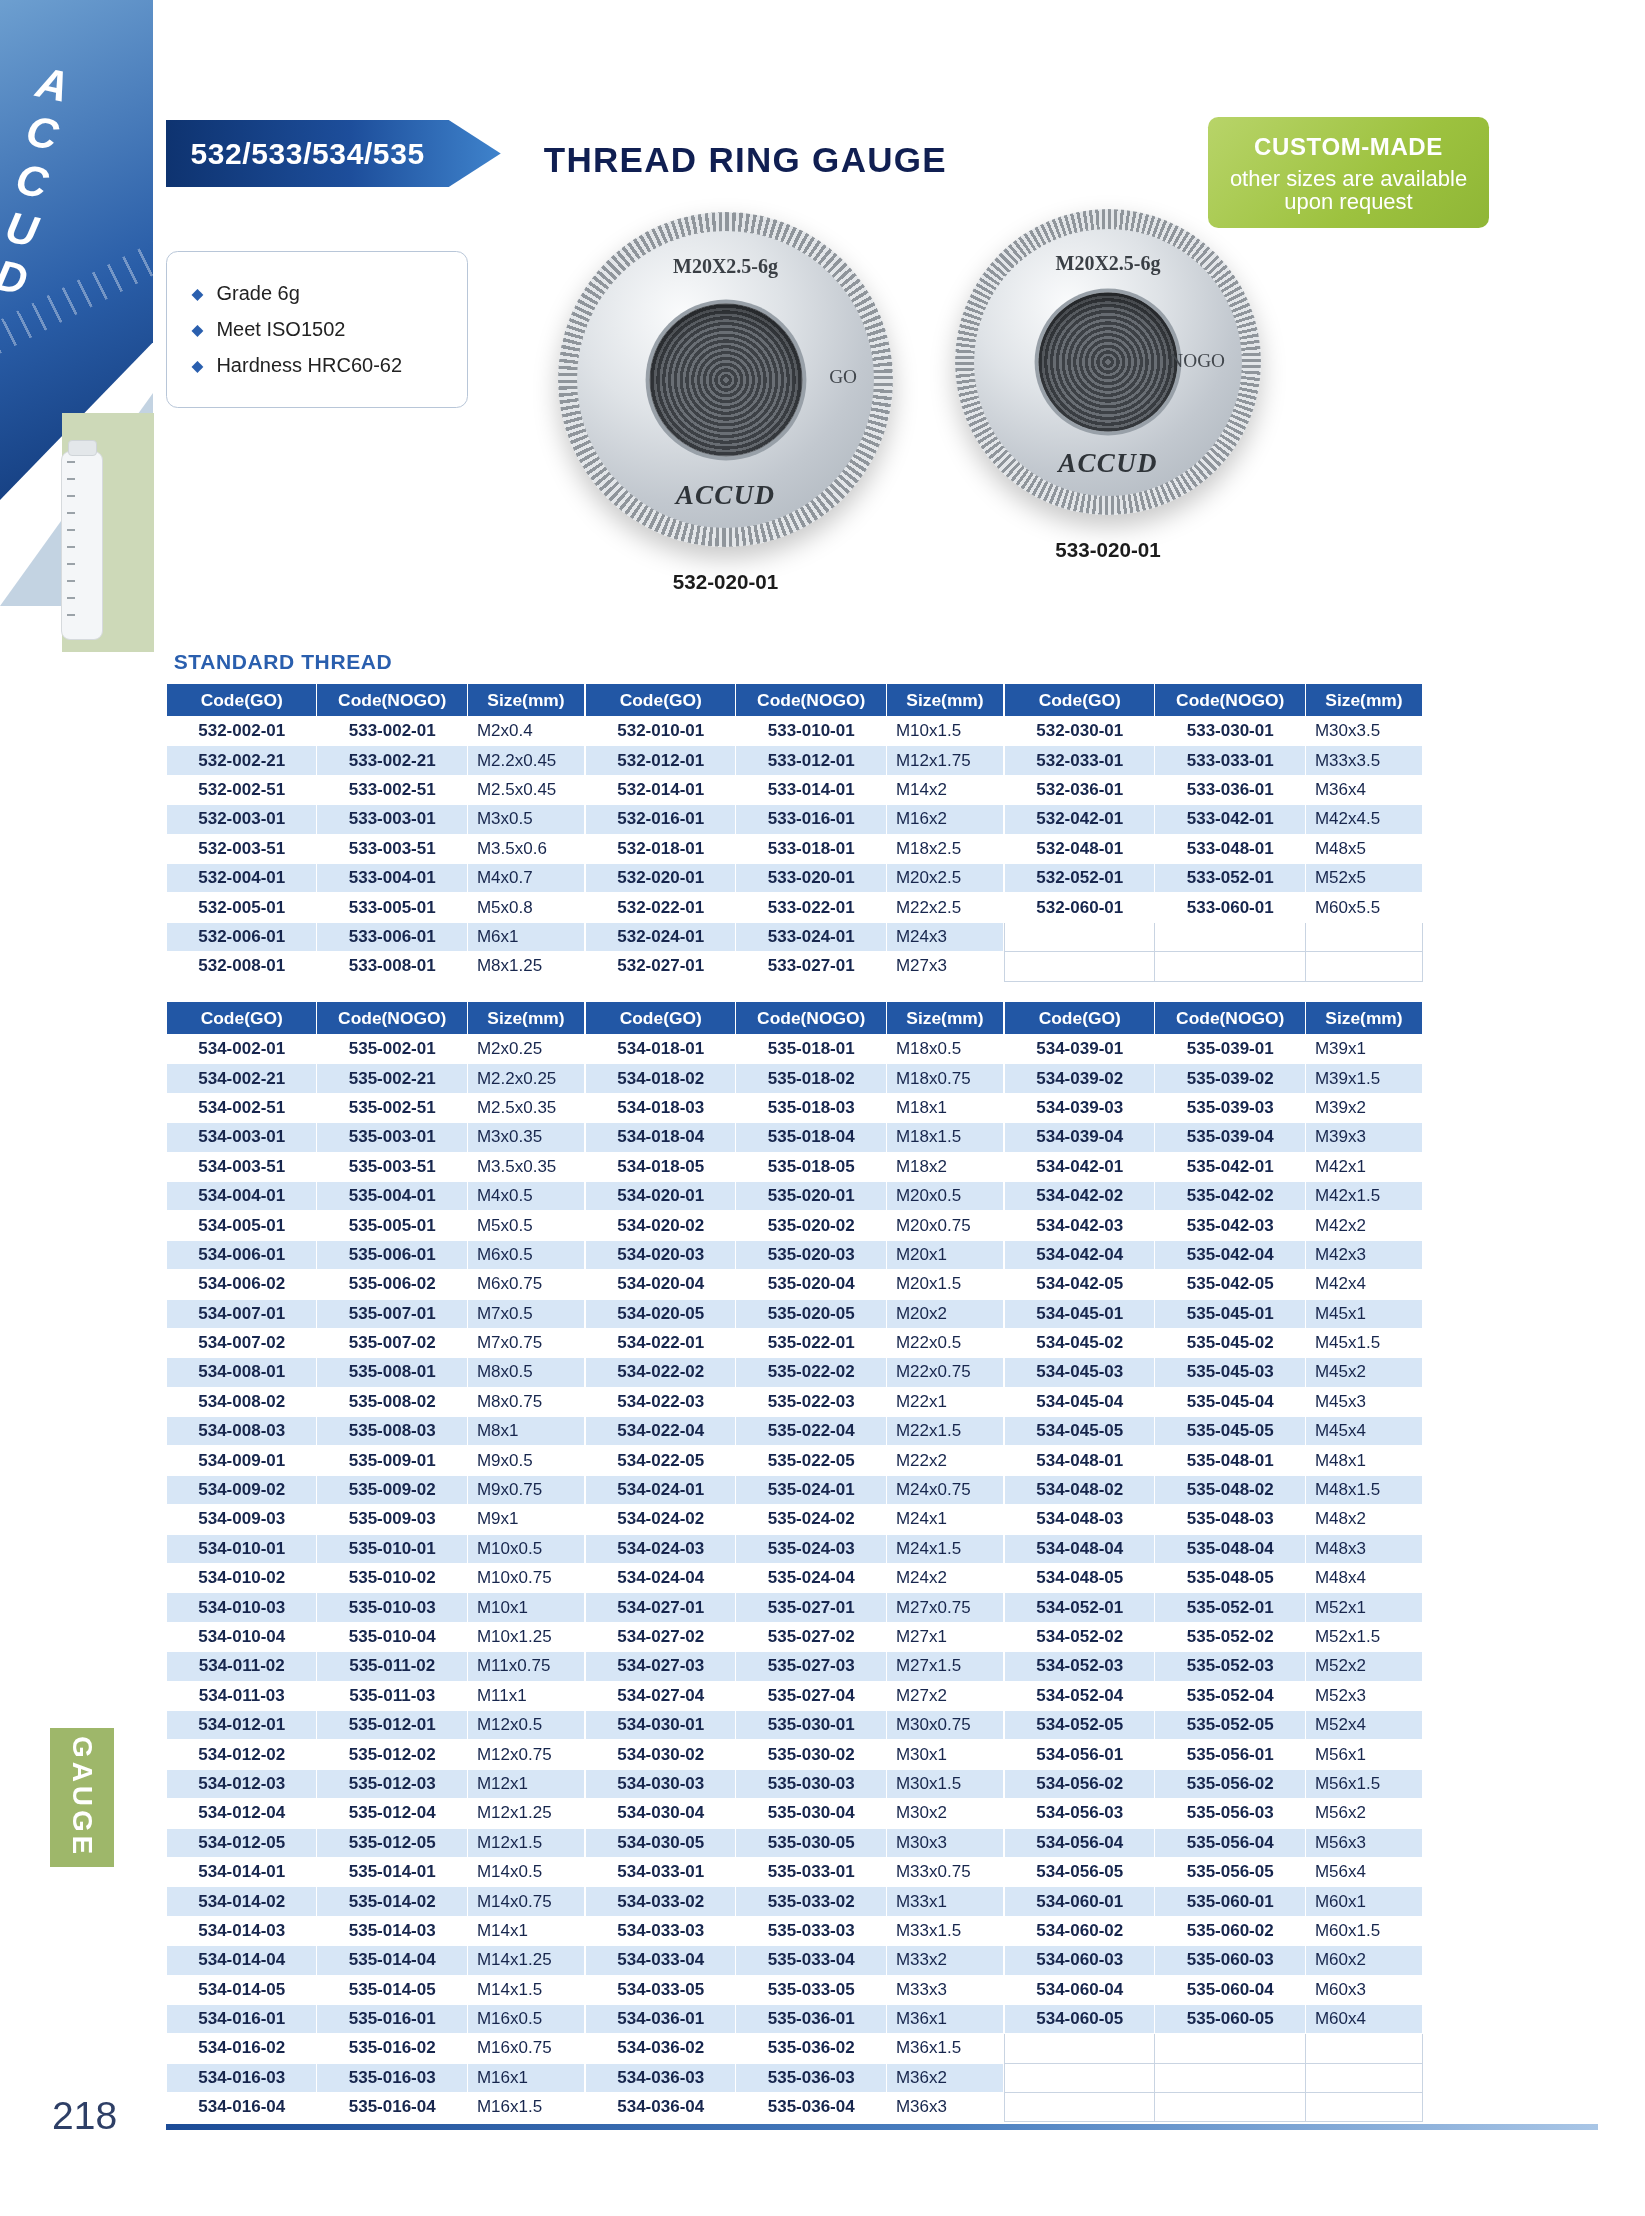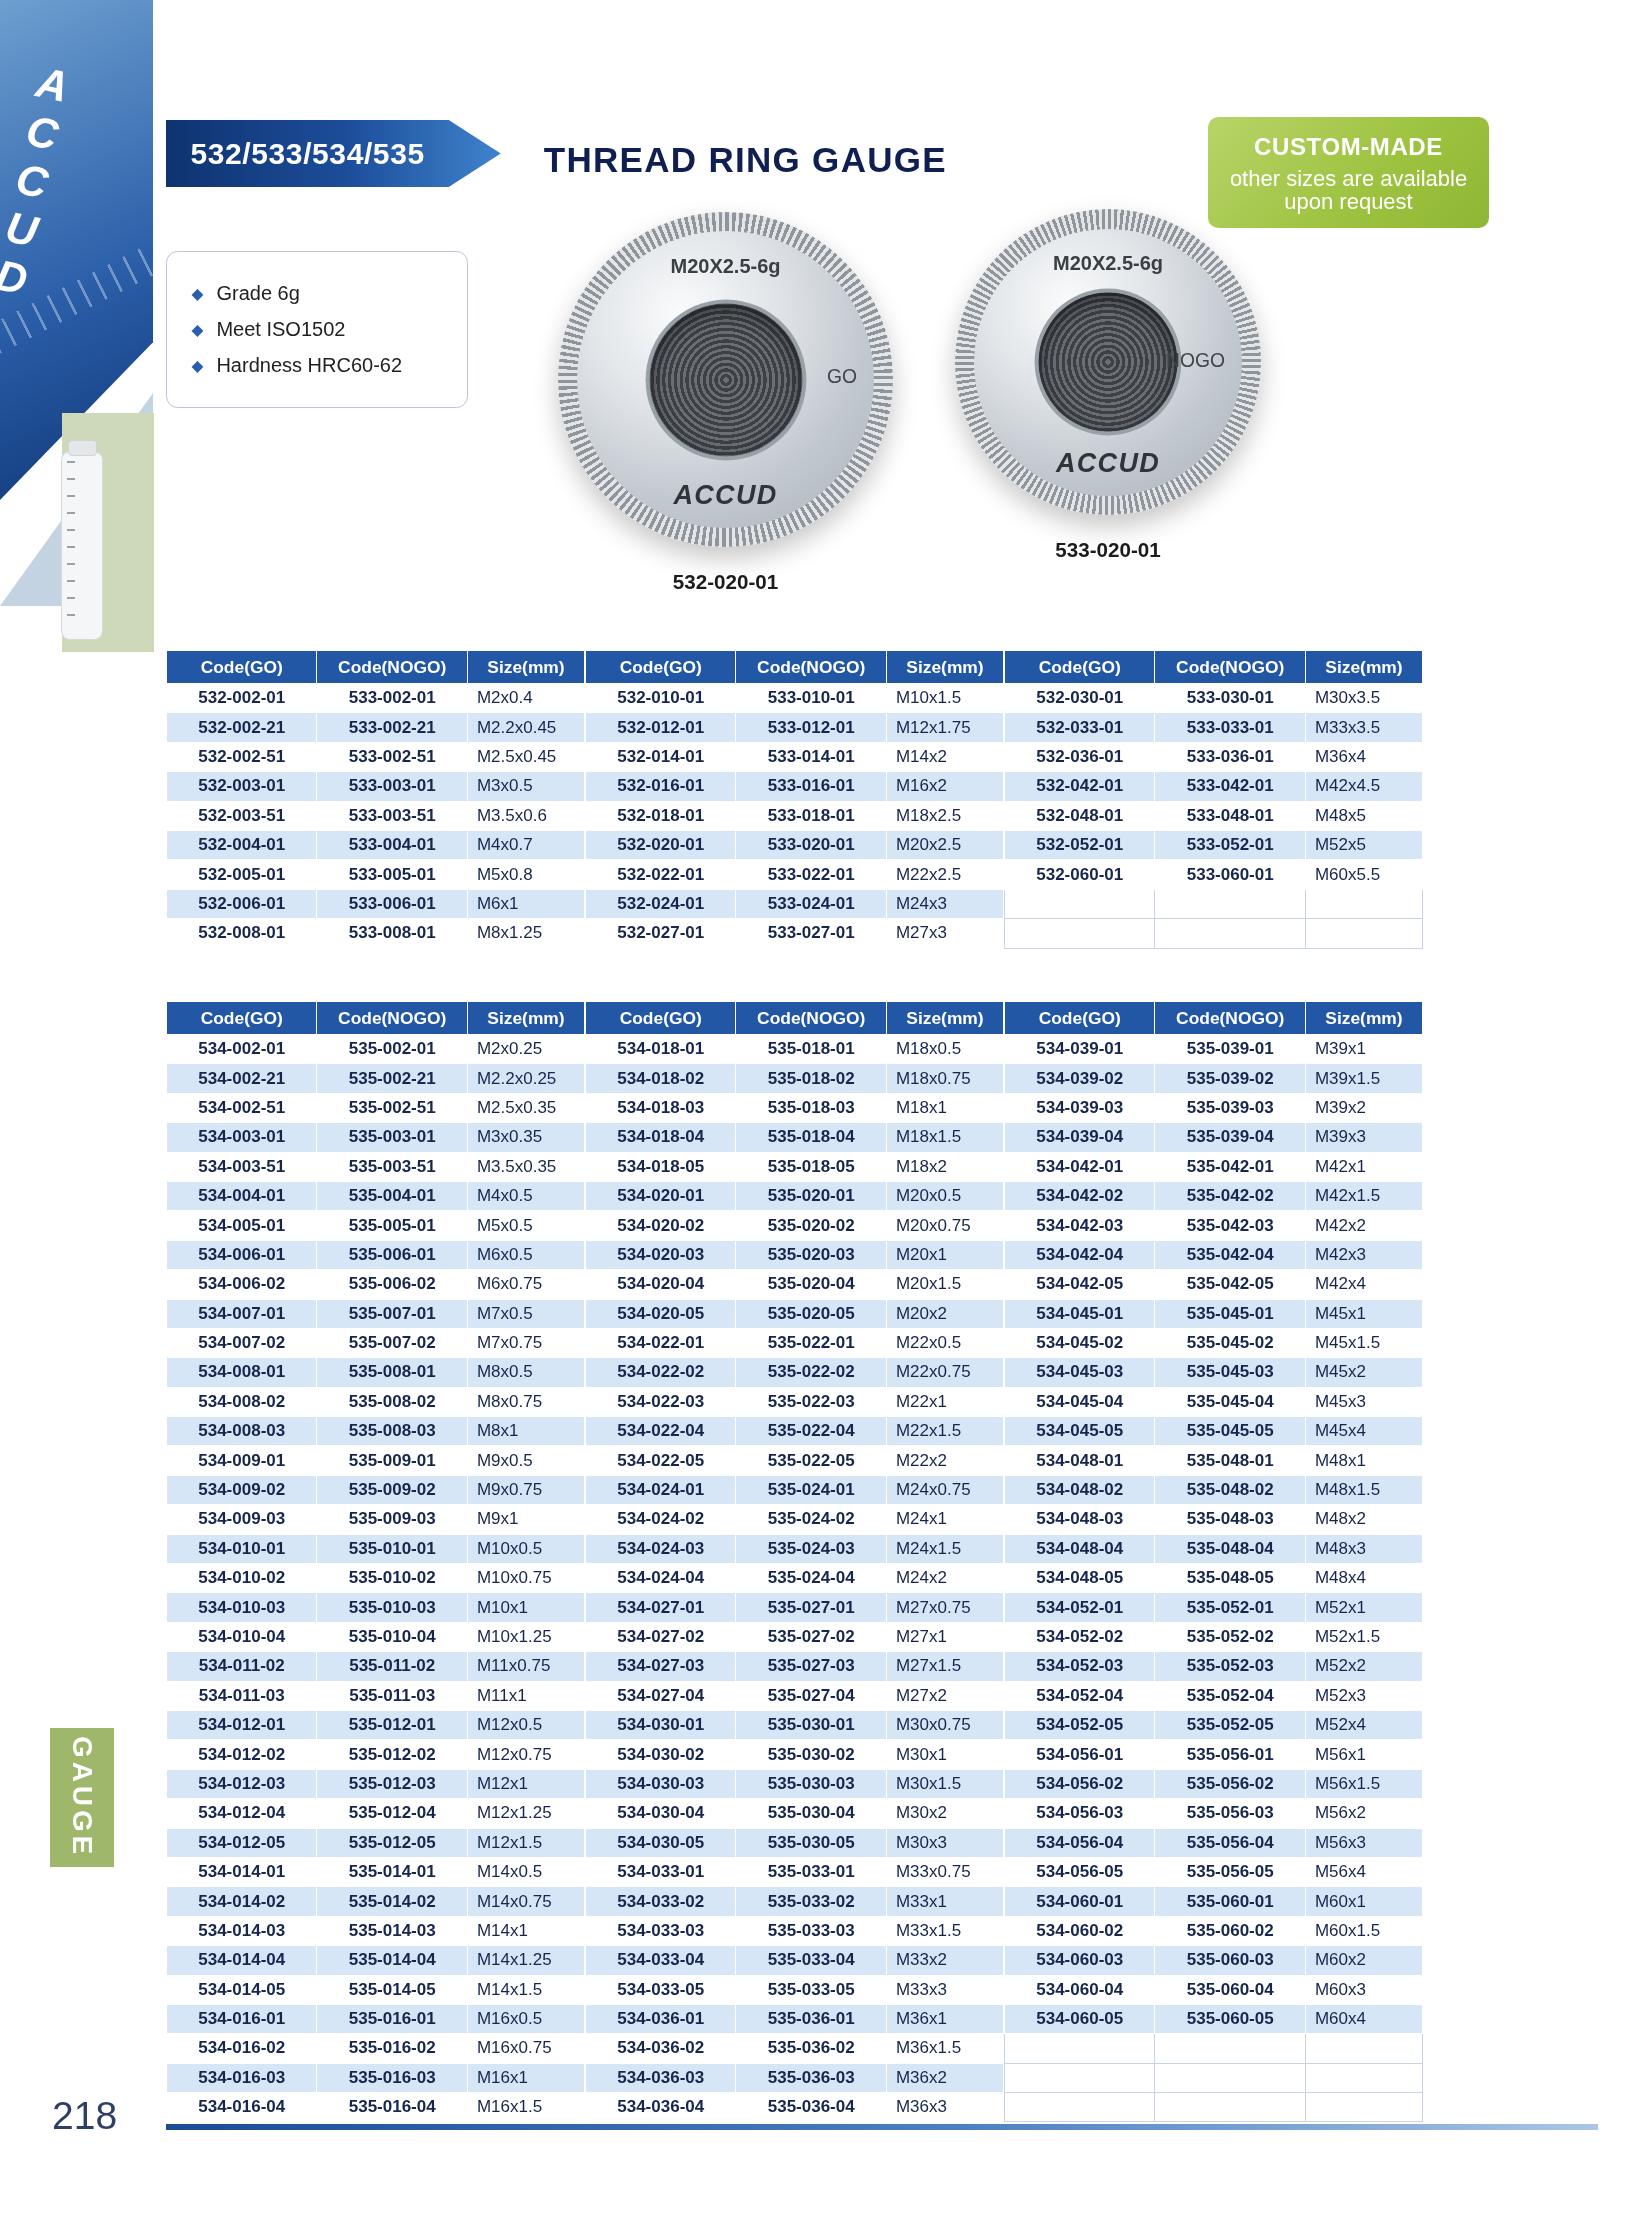--- a/index.html
+++ b/index.html
@@ -45,21 +45,21 @@
   
   .features{position:absolute;left:166px;top:251px;width:302px;box-sizing:border-box;
     padding:17px 9px 17px 24.5px;border:1.9px solid #b8c6d8;border-radius:11.6px;background:#fff;}
   .feature{font-size:20px;color:#222;margin:13px 0;display:flex;align-items:center;gap:13px;}
   .diamond{color:#2a5fae;font-size:15.5px;}
   
   .rings{position:absolute;left:558px;top:212px;display:flex;gap:62px;align-items:flex-start;}
   .ring-wrap{display:flex;flex-direction:column;align-items:center;}
   .ring{position:relative;width:335px;height:335px;border-radius:50%;
     background:repeating-conic-gradient(#8f959b 0deg 1.2deg,#e3e6e9 1.2deg 2.4deg);
-    box-shadow:0 11.6px 26px rgba(0,0,0,.22);}
+    box-shadow:0 11.6px 26px rgba(0,0,0,.22);font-family:Liberation Serif, serif;}
   .ring.small{width:306px;height:306px;margin-top:-2.6px;}
   .ring-face{position:absolute;inset:19.3px;border-radius:50%;
     background:radial-gradient(circle at 35% 28%,#fafbfc 0%,#dfe3e7 35%,#c2c8cf 65%,#aab2ba 100%);}
   .ring-hole{position:absolute;left:50%;top:50%;width:153px;height:153px;transform:translate(-50%,-50%);
     border-radius:50%;
     background:repeating-radial-gradient(circle at 50% 50%,#6a6f75 0 2.6px,#3d4146 2.6px 5.8px);
     box-shadow:inset 0 6.4px 19.3px rgba(0,0,0,.55),0 0 0 3.9px #98a0a8;}
   .ring.small .ring-hole{width:139px;height:139px;}
   .ring-label{position:absolute;top:43px;width:100%;text-align:center;font-size:20px;font-weight:bold;color:#3a3f45;}
   .ring-mark{position:absolute;right:36px;top:46%;font-size:19.3px;color:#41464c;}
@@ -145,20 +145,21 @@
         <div class="ring-hole"></div>
         <div class="ring-label">M20X2.5-6g</div>
         <div class="ring-mark">NOGO</div>
         <div class="ring-brand">ACCUD</div>
       </div>
       <div class="ring-caption">533-020-01</div>
     </div>
   </div>
 
   <section class="section sec-std">
+    <h2 class="section-title">STANDARD THREAD</h2>
     <div class="tables">
       <table>
         <colgroup>
             <col class="c1">
             <col class="c2">
             <col class="c3">
           </colgroup>
         <thead>
             <tr>
               <th>Code(GO)</th>

